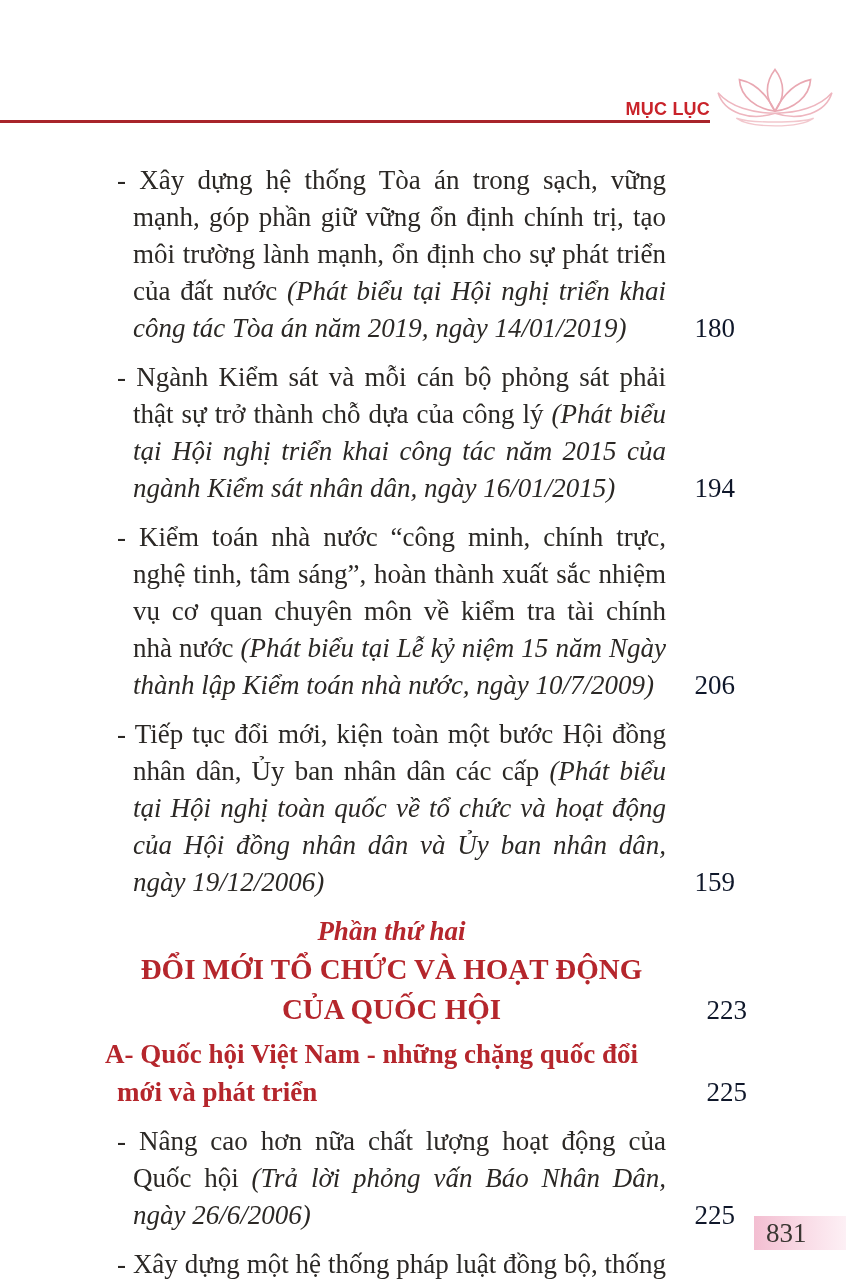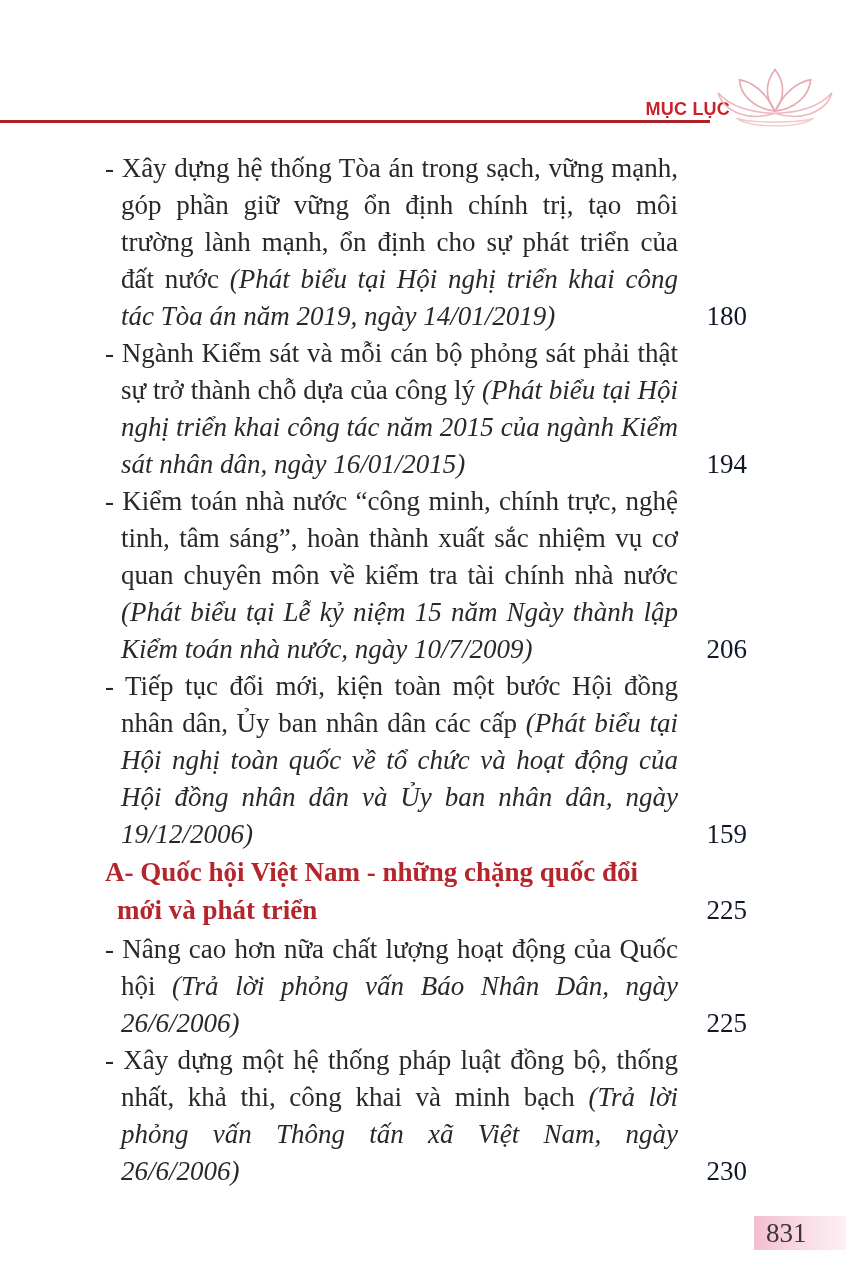--- a/index.html
+++ b/index.html
@@ -9,36 +9,35 @@
     font-family:"Liberation Serif", serif;
     color:#2b2825;
   }
   
   .header-title {
     position:absolute; top:99px; left:0; width:710px;
     text-align:right;
     font-family:"Liberation Sans", sans-serif;
     font-weight:bold; font-size:18px; letter-spacing:0.2px;
     color:#c9232a;
-    padding-left:20px;
   }
   .header-rule {
     position:absolute; top:120px; left:0; width:710px; height:3px;
     background:#a8242a;
   }
   .lotus {
     position:absolute; top:66px; left:714px; width:122px; height:74px;
   }
   
   .content {
     position:absolute; left:105px; top:150px; width:573px;
     font-size:27px; line-height:37px;
   }
   .entry {
-    margin:0; text-align:justify; position:relative;
+    margin:12px; text-align:justify; position:relative;
     padding-left:16px; text-indent:-16px;
   }
   .entry .src { font-style:italic; }
   .pg {
     position:absolute; right:-69px; bottom:0;
     text-indent:0; font-style:normal; font-weight:normal;
     color:#0f172a; white-space:nowrap;
   }
   .part {
     position:relative; text-align:center; color:#b5262c;
@@ -99,20 +98,26 @@
     <span class="pg">206</span>
   </p>
 
   <p class="entry">
     <span class="marker">-</span>
     <span>Tiếp tục đổi mới, kiện toàn một bước Hội đồng nhân dân, Ủy ban nhân dân các cấp</span>
     <span class="src">(Phát biểu tại Hội nghị toàn quốc về tổ chức và hoạt động của Hội đồng nhân dân và Ủy ban nhân dân, ngày 19/12/2006)</span>
     <span class="pg">159</span>
   </p>
 
+  <div class="part">
+    <div class="kicker">Phần thứ hai</div>
+    <div class="cap">ĐỔI MỚI TỔ CHỨC VÀ HOẠT ĐỘNG</div>
+    <div class="cap">CỦA QUỐC HỘI</div>
+    <span class="pg">223</span>
+  </div>
 
   <p class="section-a">
     <span>A- Quốc hội Việt Nam - những chặng quốc đổi mới và phát triển</span>
     <span class="pg">225</span>
   </p>
 
   <p class="entry">
     <span class="marker">-</span>
     <span>Nâng cao hơn nữa chất lượng hoạt động của Quốc hội</span>
     <span class="src">(Trả lời phỏng vấn Báo Nhân Dân, ngày 26/6/2006)</span>

